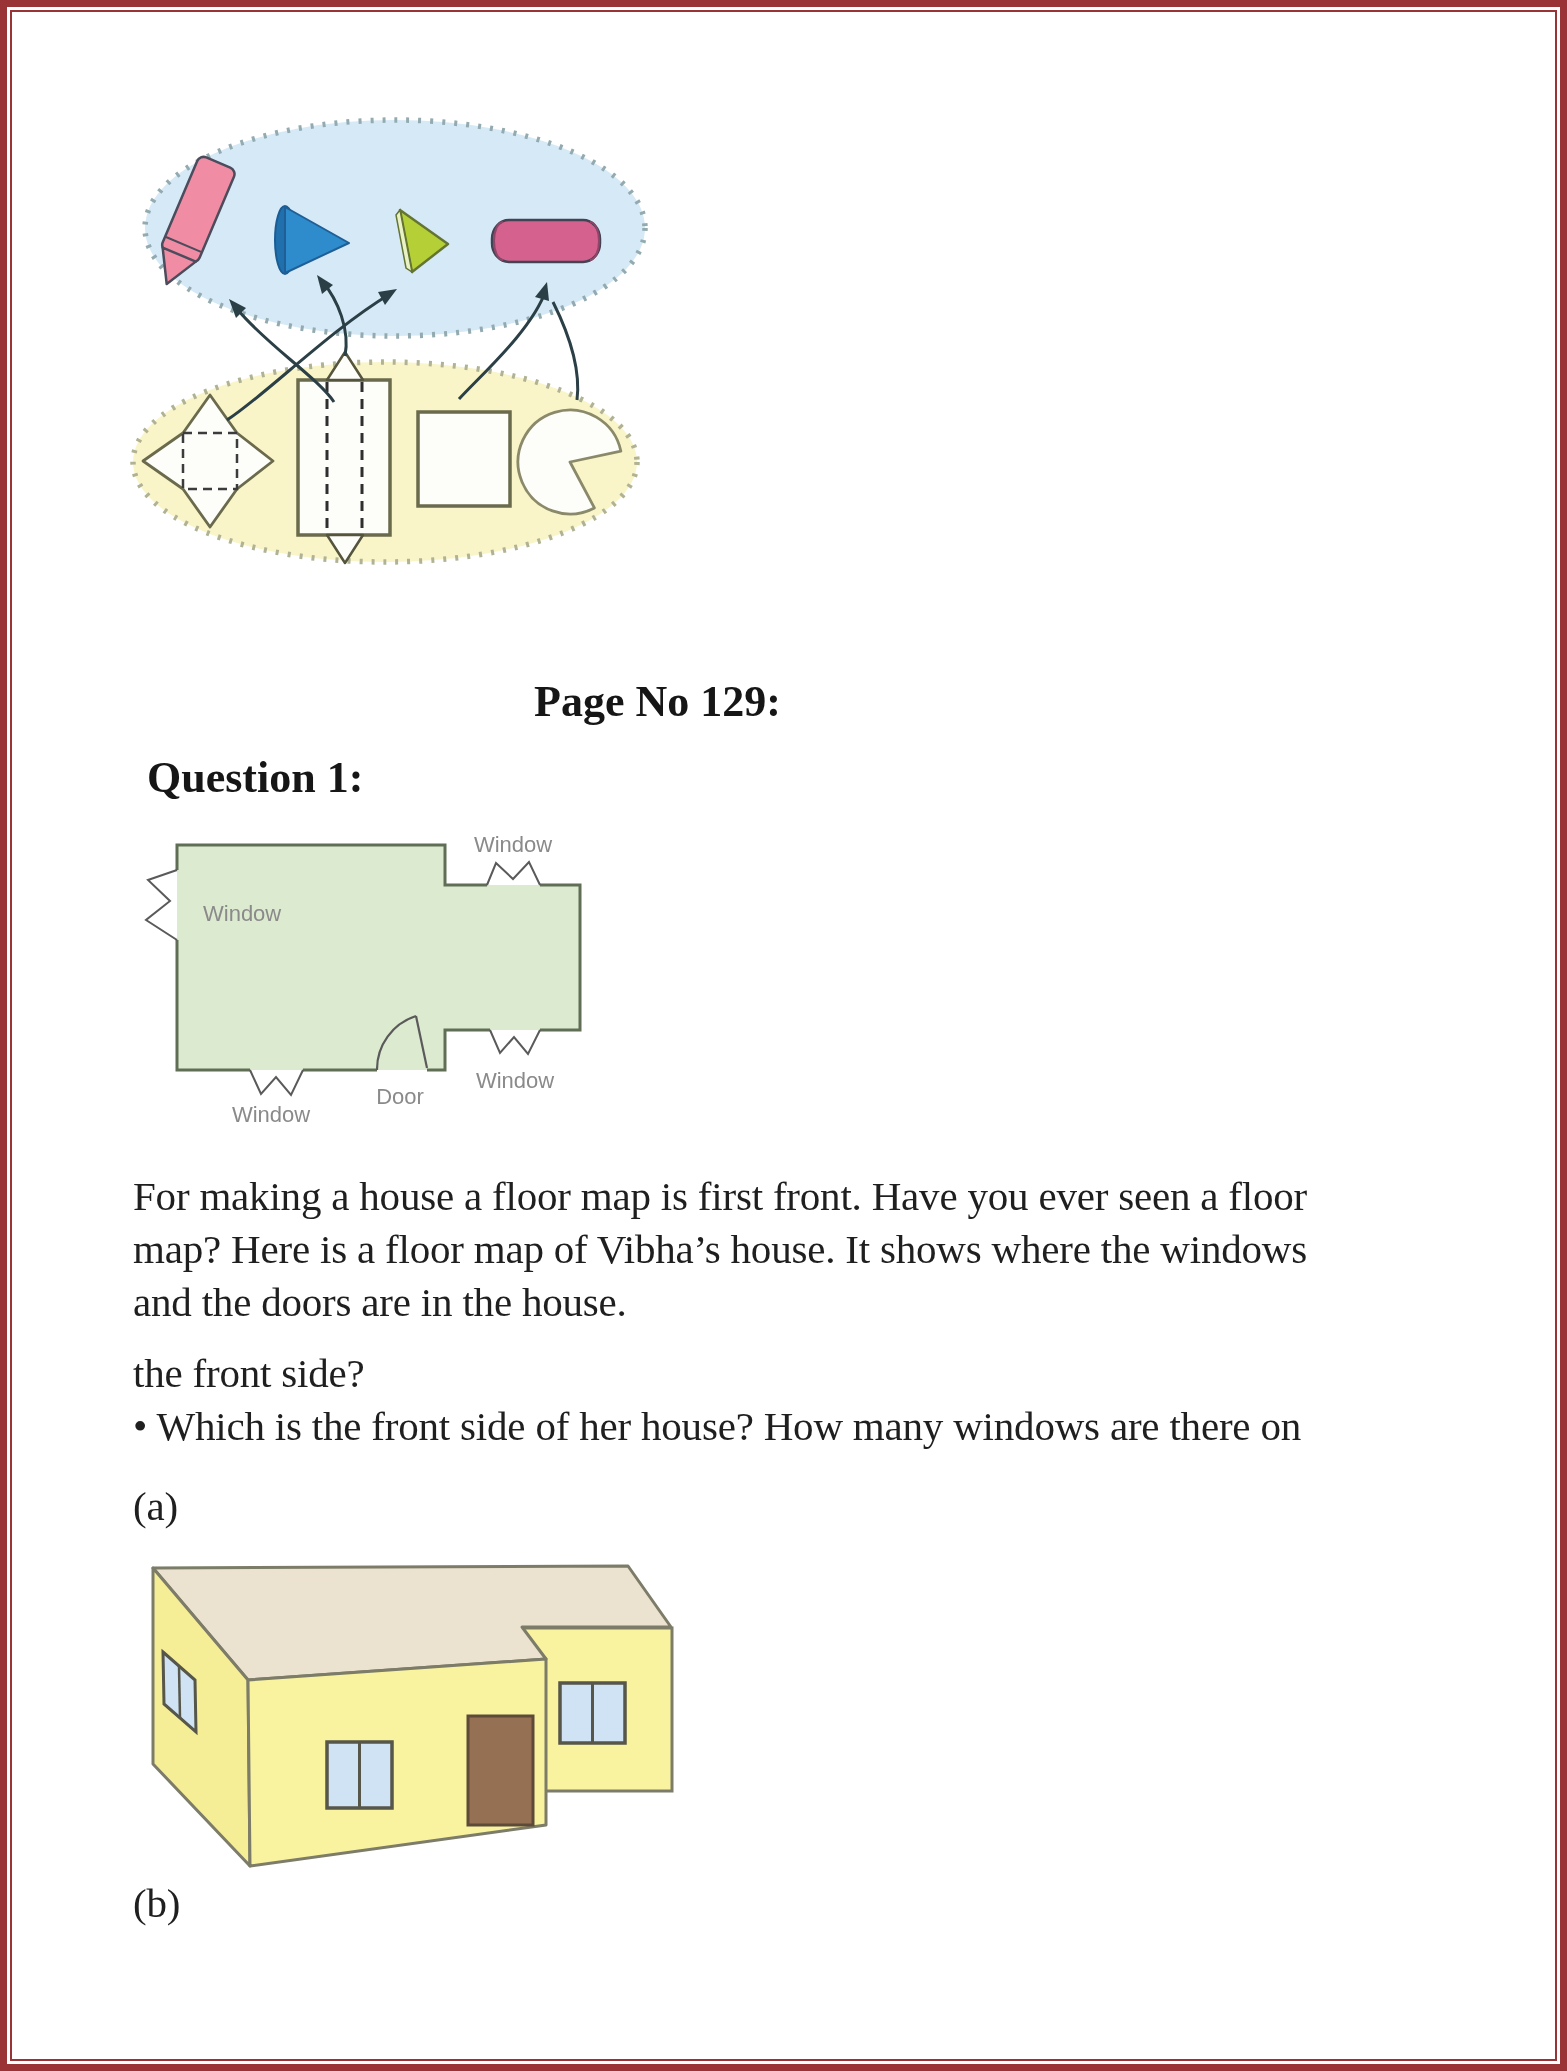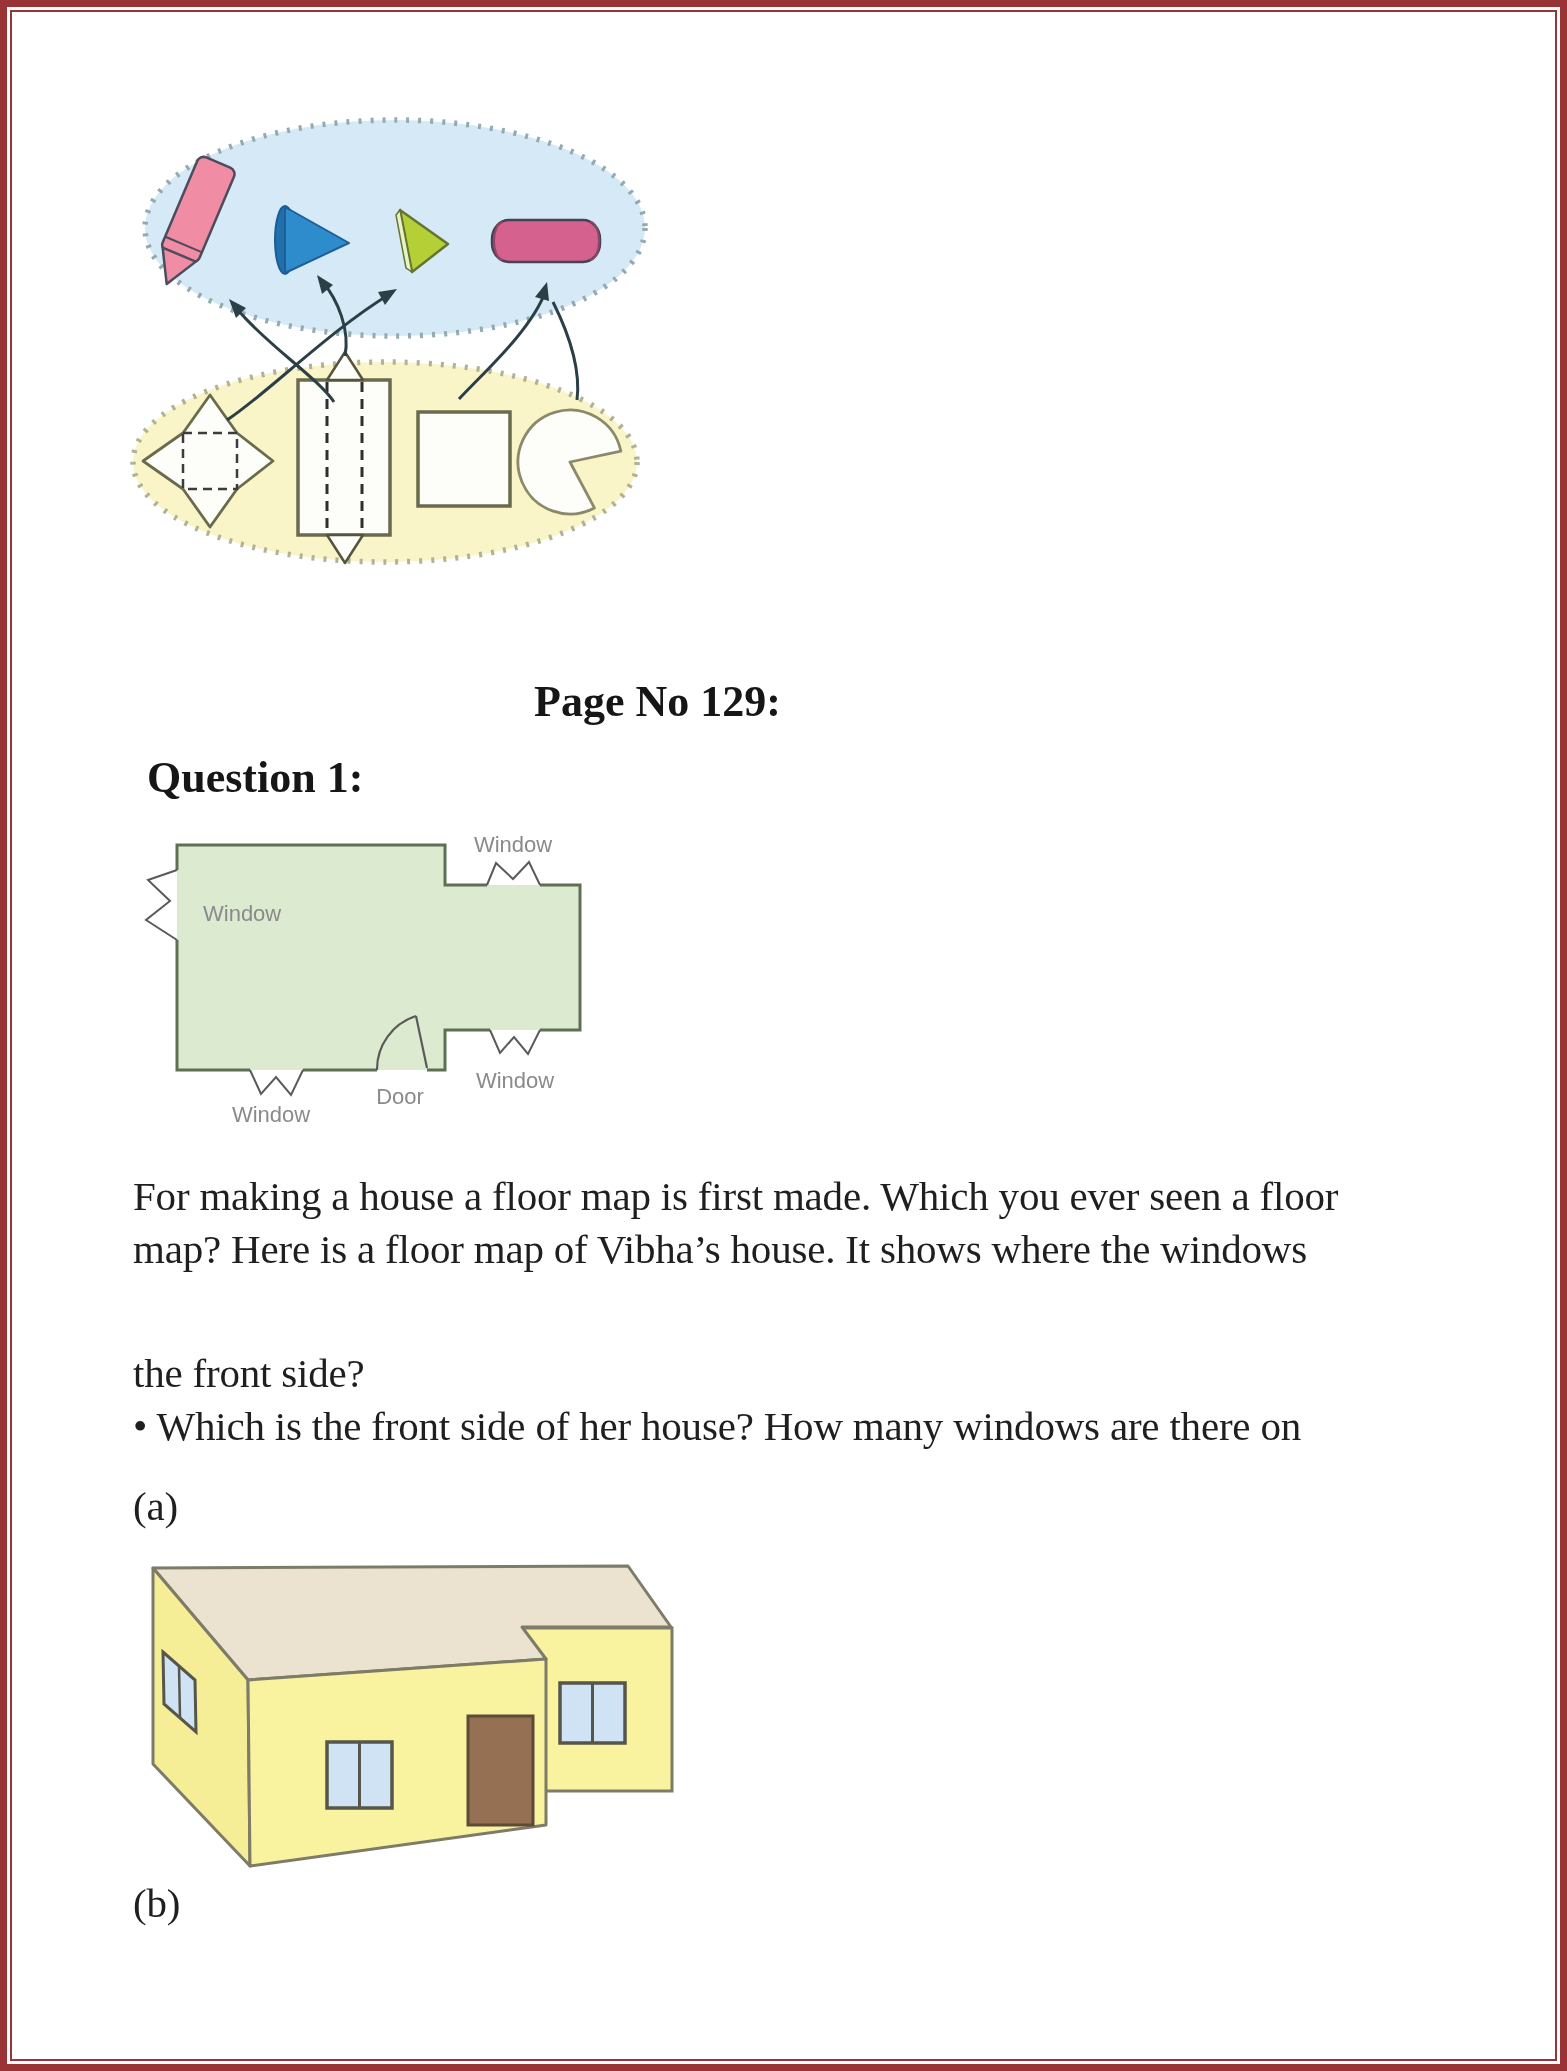--- a/index.html
+++ b/index.html
@@ -112,22 +112,23 @@
   <g font-size="22" fill="#8a8a8a">
     <text x="203" y="921" text-anchor="start">Window</text>
     <text x="513" y="852" text-anchor="middle">Window</text>
     <text x="271" y="1122" text-anchor="middle">Window</text>
     <text x="400" y="1104" text-anchor="middle">Door</text>
     <text x="515" y="1088" text-anchor="middle">Window</text>
   </g>
 </svg>
 
 <div class="abs body-text" style="left:133px;top:1170px;">
-    <div>For making a house a floor map is first made. Which you ever seen a floor</div>
+    <div>For making a house a floor map is first front. Have you ever seen a floor</div>
     <div>map? Here is a floor map of Vibha’s house. It shows where the windows</div>
+    <div>and the doors are in the house.</div>
   </div>
 
 <div class="abs body-text" style="left:133px;top:1347px;">
     <div>the front side?</div>
     <div>• Which is the front side of her house? How many windows are there on</div>
   </div>
 
 <div class="abs body-text" style="left:133px;top:1480px;">(a)</div>
 
 <svg class="abs" style="left:130px;top:1540px;" width="580" height="350" viewBox="130 1540 580 350">

